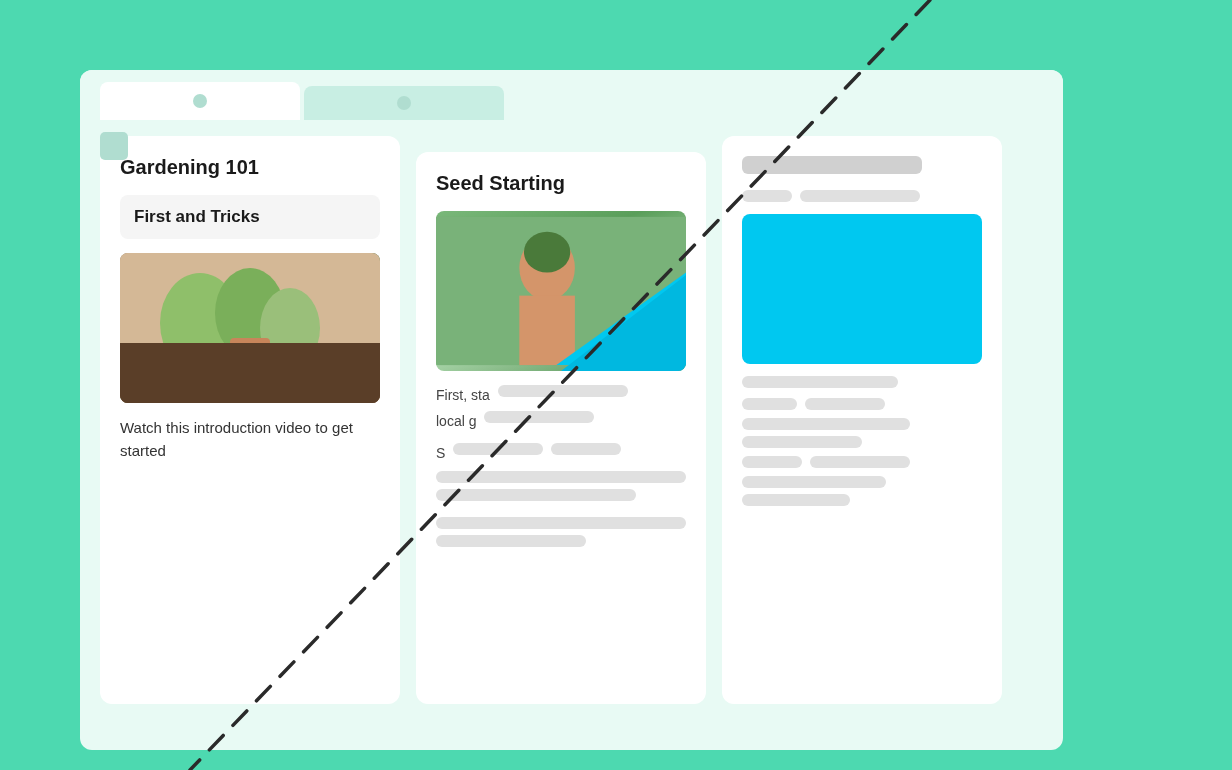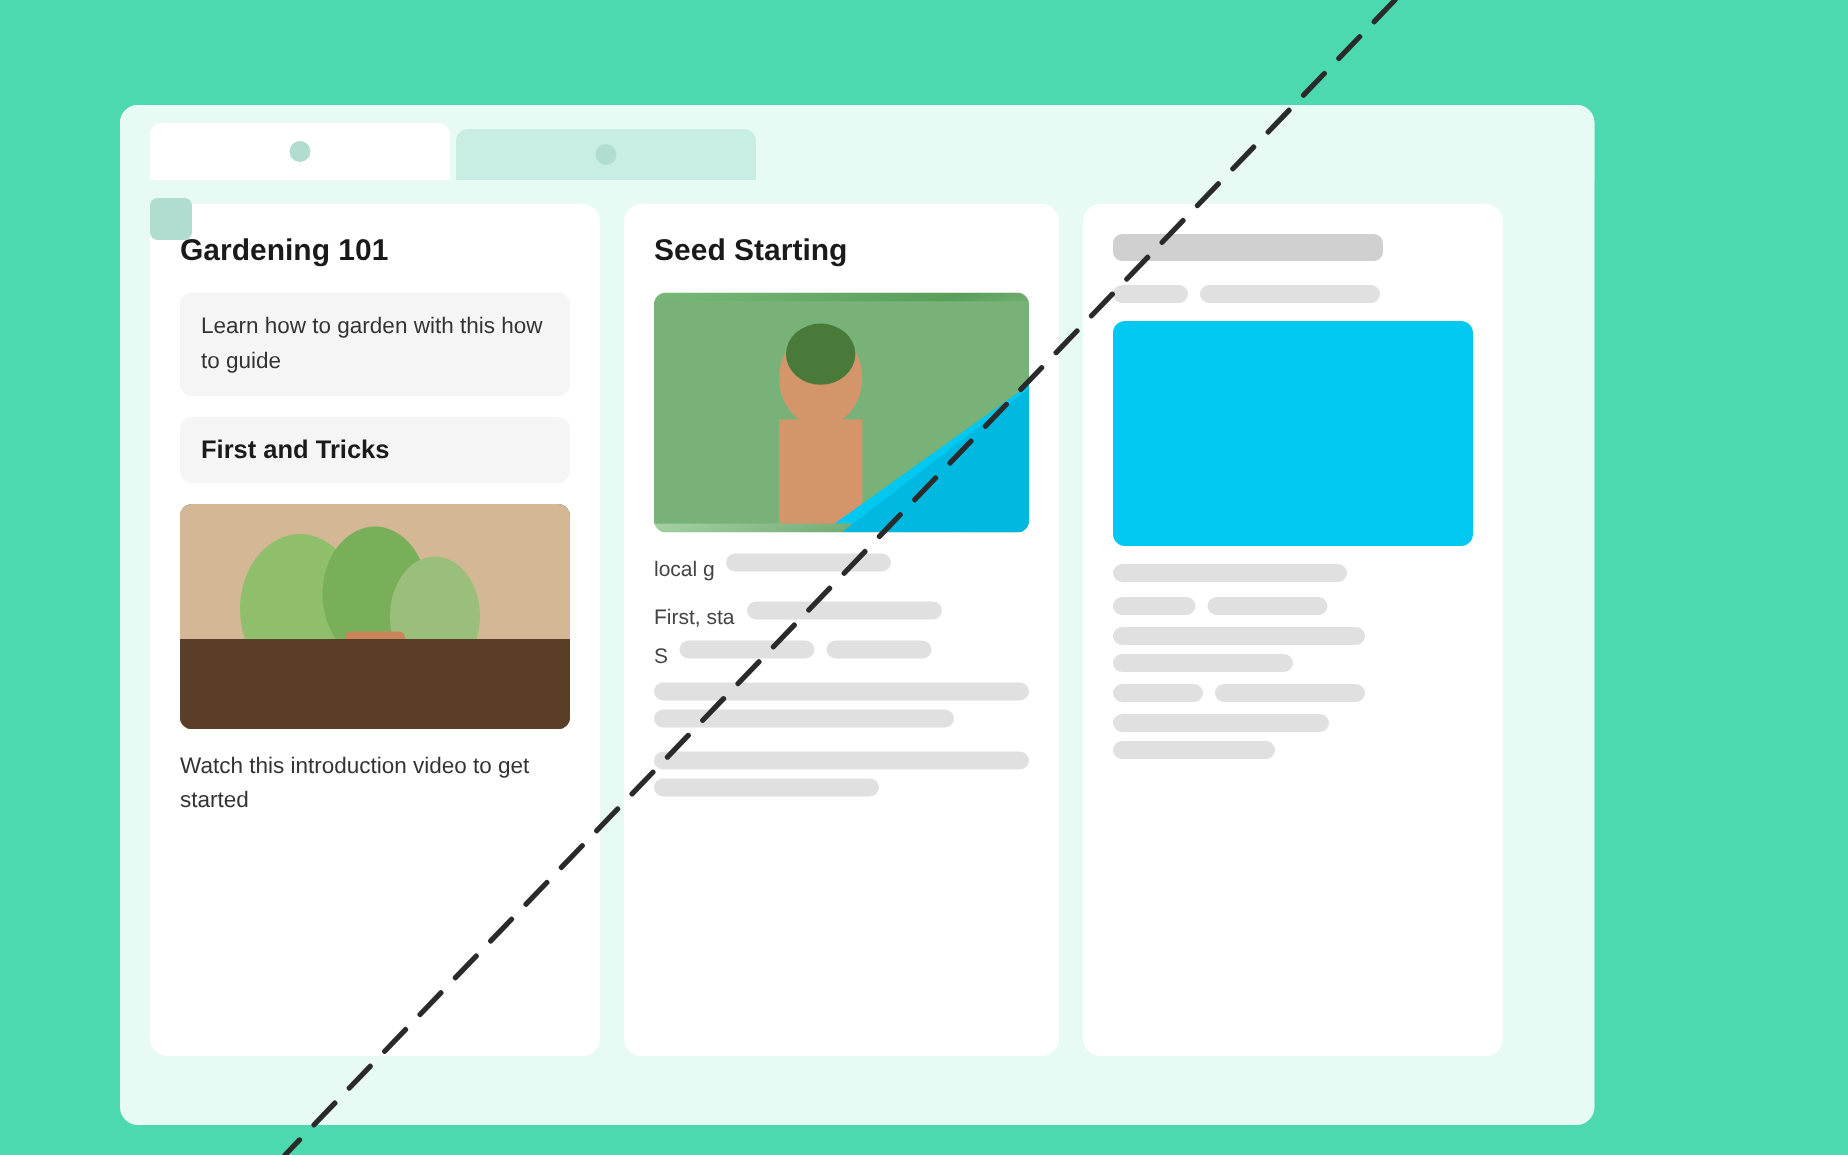--- a/index.html
+++ b/index.html
@@ -123,20 +123,21 @@
       line-height: 1.5;
     }
 
     
     .card-seed {
       background: white;
       border-radius: 12px;
       padding: 20px;
       flex: 0 0 290px;
       overflow: hidden;
+      margin-top: 16px;
     }
 
     .seed-image {
       width: 100%;
       height: 160px;
       border-radius: 8px;
       overflow: hidden;
       margin-bottom: 14px;
       position: relative;
     }
@@ -261,23 +262,20 @@
     </div>
   </div>
 
   <div style="position:absolute; top:62px; left:20px; width:28px; height:28px; background:#b0ddd0; border-radius:5px;"></div>
 
   <div class="content-area">
 
     <div class="card">
       <div class="card-title">Gardening 101</div>
 
-      <div class="card-text-block">
-        <span class="card-text">Learn how to garden with this how to guide</span>
-      </div>
 
       <div class="card-subtitle">
         <span class="card-subtitle-text">First and Tricks</span>
       </div>
 
       <div class="card-image">
         <div class="gardening-image">
 
           <svg width="100%" height="100%" viewBox="0 0 260 150" xmlns="http://www.w3.org/2000/svg">
             <rect width="260" height="150" fill="#d4b896"></rect>
@@ -311,27 +309,27 @@
             <rect x="90" y="85" width="60" height="75" fill="#d4956a"></rect>
 
             <ellipse cx="120" cy="38" rx="25" ry="22" fill="#4a7a3a"></ellipse>
 
             <polygon points="270,60 130,160 270,160" fill="#00c8f0"></polygon>
           </svg>
         </div>
       </div>
 
       <div style="margin-bottom: 8px;">
+        <div style="display:flex; align-items:center; gap:8px; margin-bottom:6px;">
+          <span style="font-size:14px; color:#444;">First, sta</span>
+          <div class="placeholder-line" style="width:130px; display:inline-block;"></div>
+        </div>
         <div style="display:flex; align-items:center; gap:8px; margin-bottom:12px;">
           <span style="font-size:14px; color:#444;">local g</span>
           <div class="placeholder-line" style="width:110px; display:inline-block;"></div>
-        </div>
-        <div style="display:flex; align-items:center; gap:8px; margin-bottom:6px;">
-          <span style="font-size:14px; color:#444;">First, sta</span>
-          <div class="placeholder-line" style="width:130px; display:inline-block;"></div>
         </div>
 
         <div style="display:flex; align-items:center; gap:8px; margin-bottom:8px;">
           <span style="font-size:14px; color:#444;">S</span>
           <div class="placeholder-line" style="width:90px; display:inline-block;"></div>
           <div class="placeholder-line" style="width:70px; display:inline-block;"></div>
         </div>
       </div>
 
       <div class="placeholder-group">

